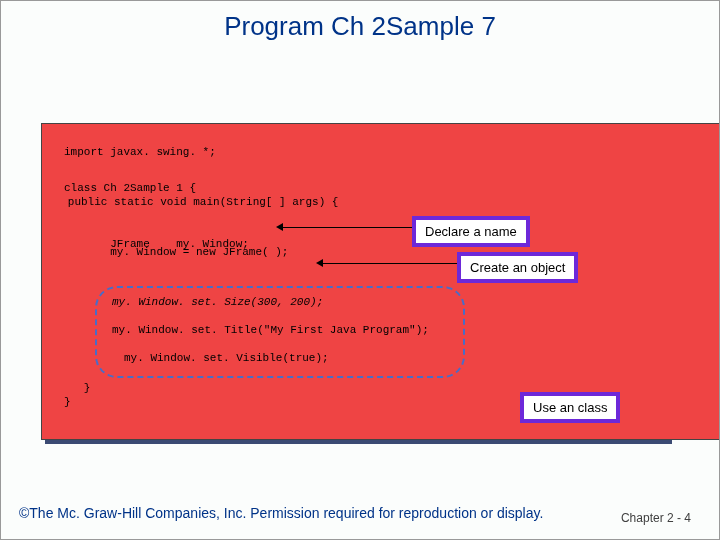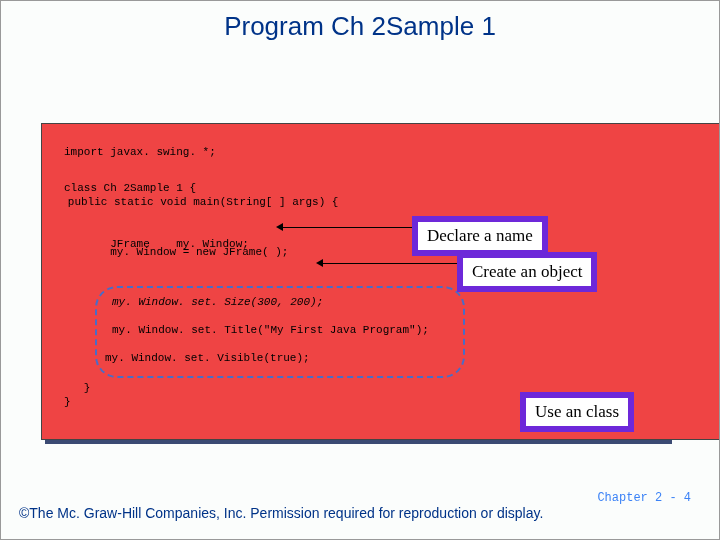--- a/index.html
+++ b/index.html
@@ -40,25 +40,24 @@
   .code {
     position: absolute;
     font-family: "Courier New", Courier, monospace;
     font-size: 11px;
     white-space: pre;
     color: #000;
   }
   .callout {
     position: absolute;
     background: #fff;
-    border: 6px solid #6d28d9;
-    font-size: 17px;
+    border: 4px solid #6d28d9;
+    font-size: 13px;
     padding: 4px 9px;
     white-space: nowrap;
-    font-family: Liberation Serif, serif;
   }
   .callout-shadow {
     position: absolute;
     background: #3b4a73;
   }
   .bubble {
     position: absolute;
     border: 2px dashed #4a6cc7;
     border-radius: 22px;
     background: transparent;
@@ -78,48 +77,47 @@
   .footer-left {
     position: absolute;
     left: 18px;
     bottom: 18px;
     font-size: 14px;
     color: #003388;
   }
   .footer-right {
     position: absolute;
     right: 28px;
-    bottom: 34px;
+    bottom: 14px;
     font-size: 12px;
-    color: #3b82f6;
-    font-family: Liberation Mono, monospace;
+    color: #404040;
   }
 </style>
 </head>
 <body>
 
-<div class="title">Program Ch 2Sample 1</div>
+<div class="title">Program Ch 2Sample 7</div>
 
 <div class="panel-shadow"></div>
 <div class="panel">
 
   <div class="code" style="left:22px; top:22px;">import javax. swing. *;</div>
 
   <div class="code" style="left:22px; top:58px;">class Ch 2Sample 1 {</div>
   <div class="code" style="left:6px; top:72px;">   public static void main(String[ ] args) {</div>
 
   <div class="code" style="left:22px; top:114px;">       JFrame    my. Window;</div>
 
   <div class="code" style="left:22px; top:122px;">       my. Window = new JFrame( );</div>
 
   <div class="bubble" style="left:53px; top:162px; width:370px; height:92px;"></div>
 
   <div class="code" style="left:70px; top:172px;font-style:italic;">my. Window. set. Size(300, 200);</div>
   <div class="code" style="left:70px; top:200px;">my. Window. set. Title("My First Java Program");</div>
-  <div class="code" style="left:63px; top:228px;">my. Window. set. Visible(true);</div>
+  <div class="code" style="left:82px; top:228px;">my. Window. set. Visible(true);</div>
 
   <div class="code" style="left:22px; top:258px;">   }</div>
   <div class="code" style="left:22px; top:272px;">}</div>
 
   <div class="arrow-line" style="left:240px; top:103px; width:130px;"></div>
   <div class="arrow-head" style="left:234px; top:99px;"></div>
   <div class="callout-shadow" style="left:373px; top:95px; width:96px; height:22px;"></div>
   <div class="callout" style="left:370px; top:92px;">Declare a name</div>
 
   <div class="arrow-line" style="left:280px; top:139px; width:135px;"></div>

